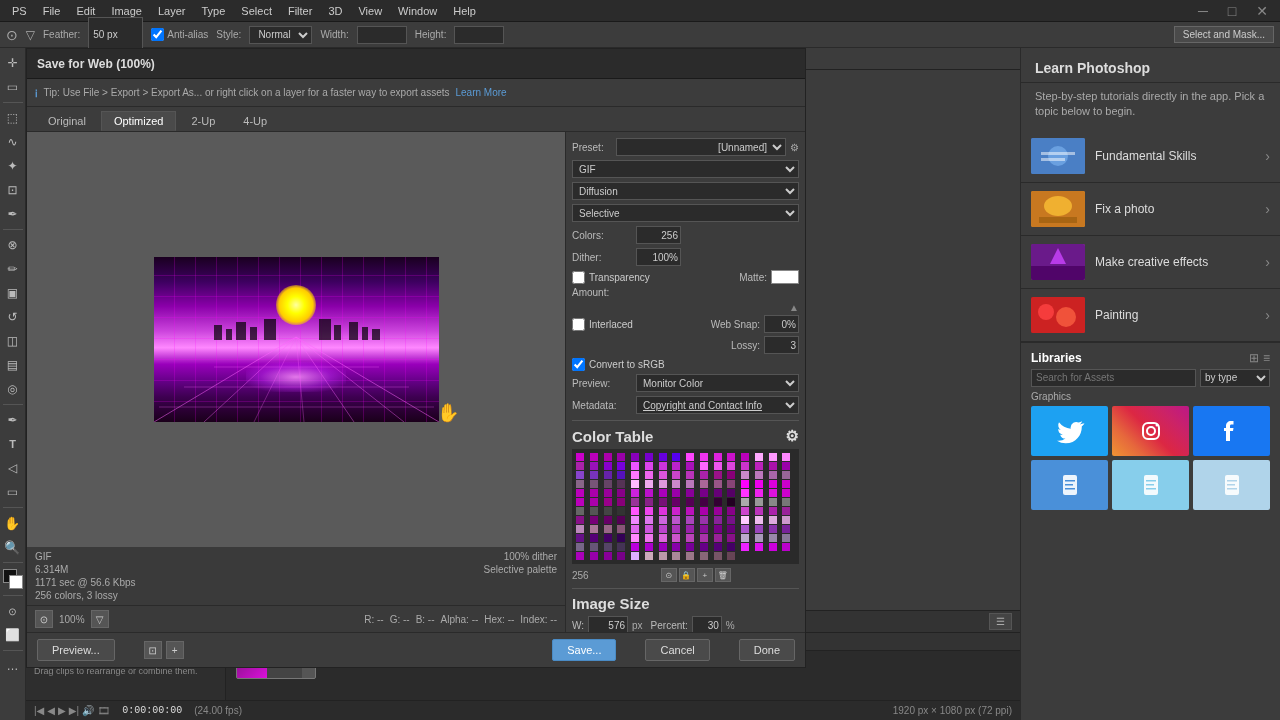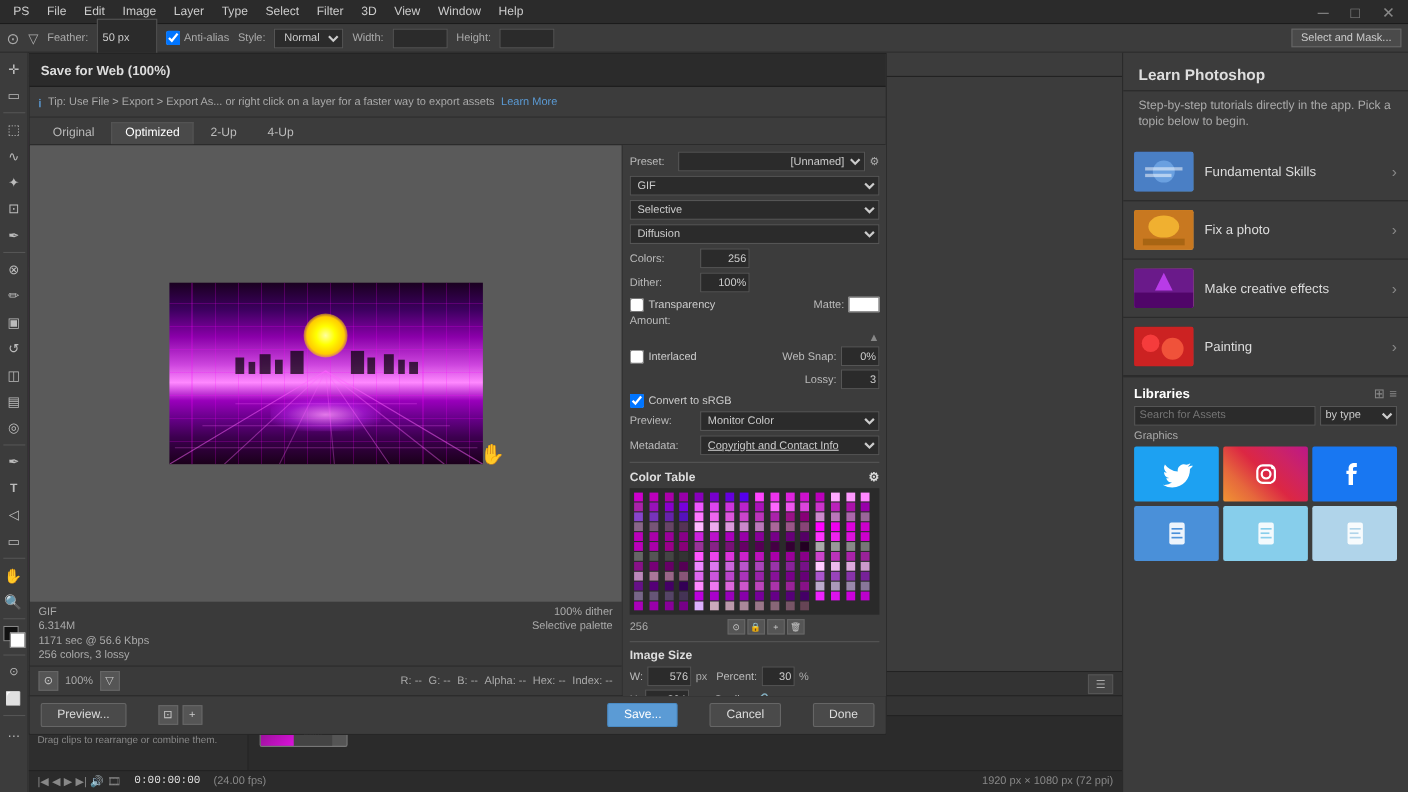--- a/index.html
+++ b/index.html
@@ -287,21 +287,21 @@
       padding: 0 2px;
       text-align: right;
     }
     .section-divider {
       height: 1px;
       background: #555;
       margin: 6px 0;
     }
     .section-title {
       color: #ddd;
-      font-size: 11px;
+      font-size: 15px;
       font-weight: bold;
       margin-bottom: 4px;
       display: flex;
       align-items: center;
       justify-content: space-between;
     }
     .color-table-grid {
       display: grid;
       grid-template-columns: repeat(16, 1fr);
       gap: 1px;
@@ -646,27 +646,27 @@
           </div>
 
           <div class="field-row">
             <select class="field-select" style="width:100%;">
               <option>GIF</option>
             </select>
           </div>
 
           <div class="field-row">
             <select class="field-select" style="flex:1;">
-              <option>Selective</option>
+              <option>Diffusion</option>
             </select>
           </div>
 
           <div class="field-row">
             <select class="field-select" style="flex:1;">
-              <option>Diffusion</option>
+              <option>Selective</option>
             </select>
           </div>
 
           <div class="field-row">
             <span class="field-label">Colors:</span>
             <input class="field-input" style="width: 45px;" value="256">
           </div>
           <div class="field-row">
             <span class="field-label">Dither:</span>
             <input class="field-input" style="width: 45px;" value="100%">

